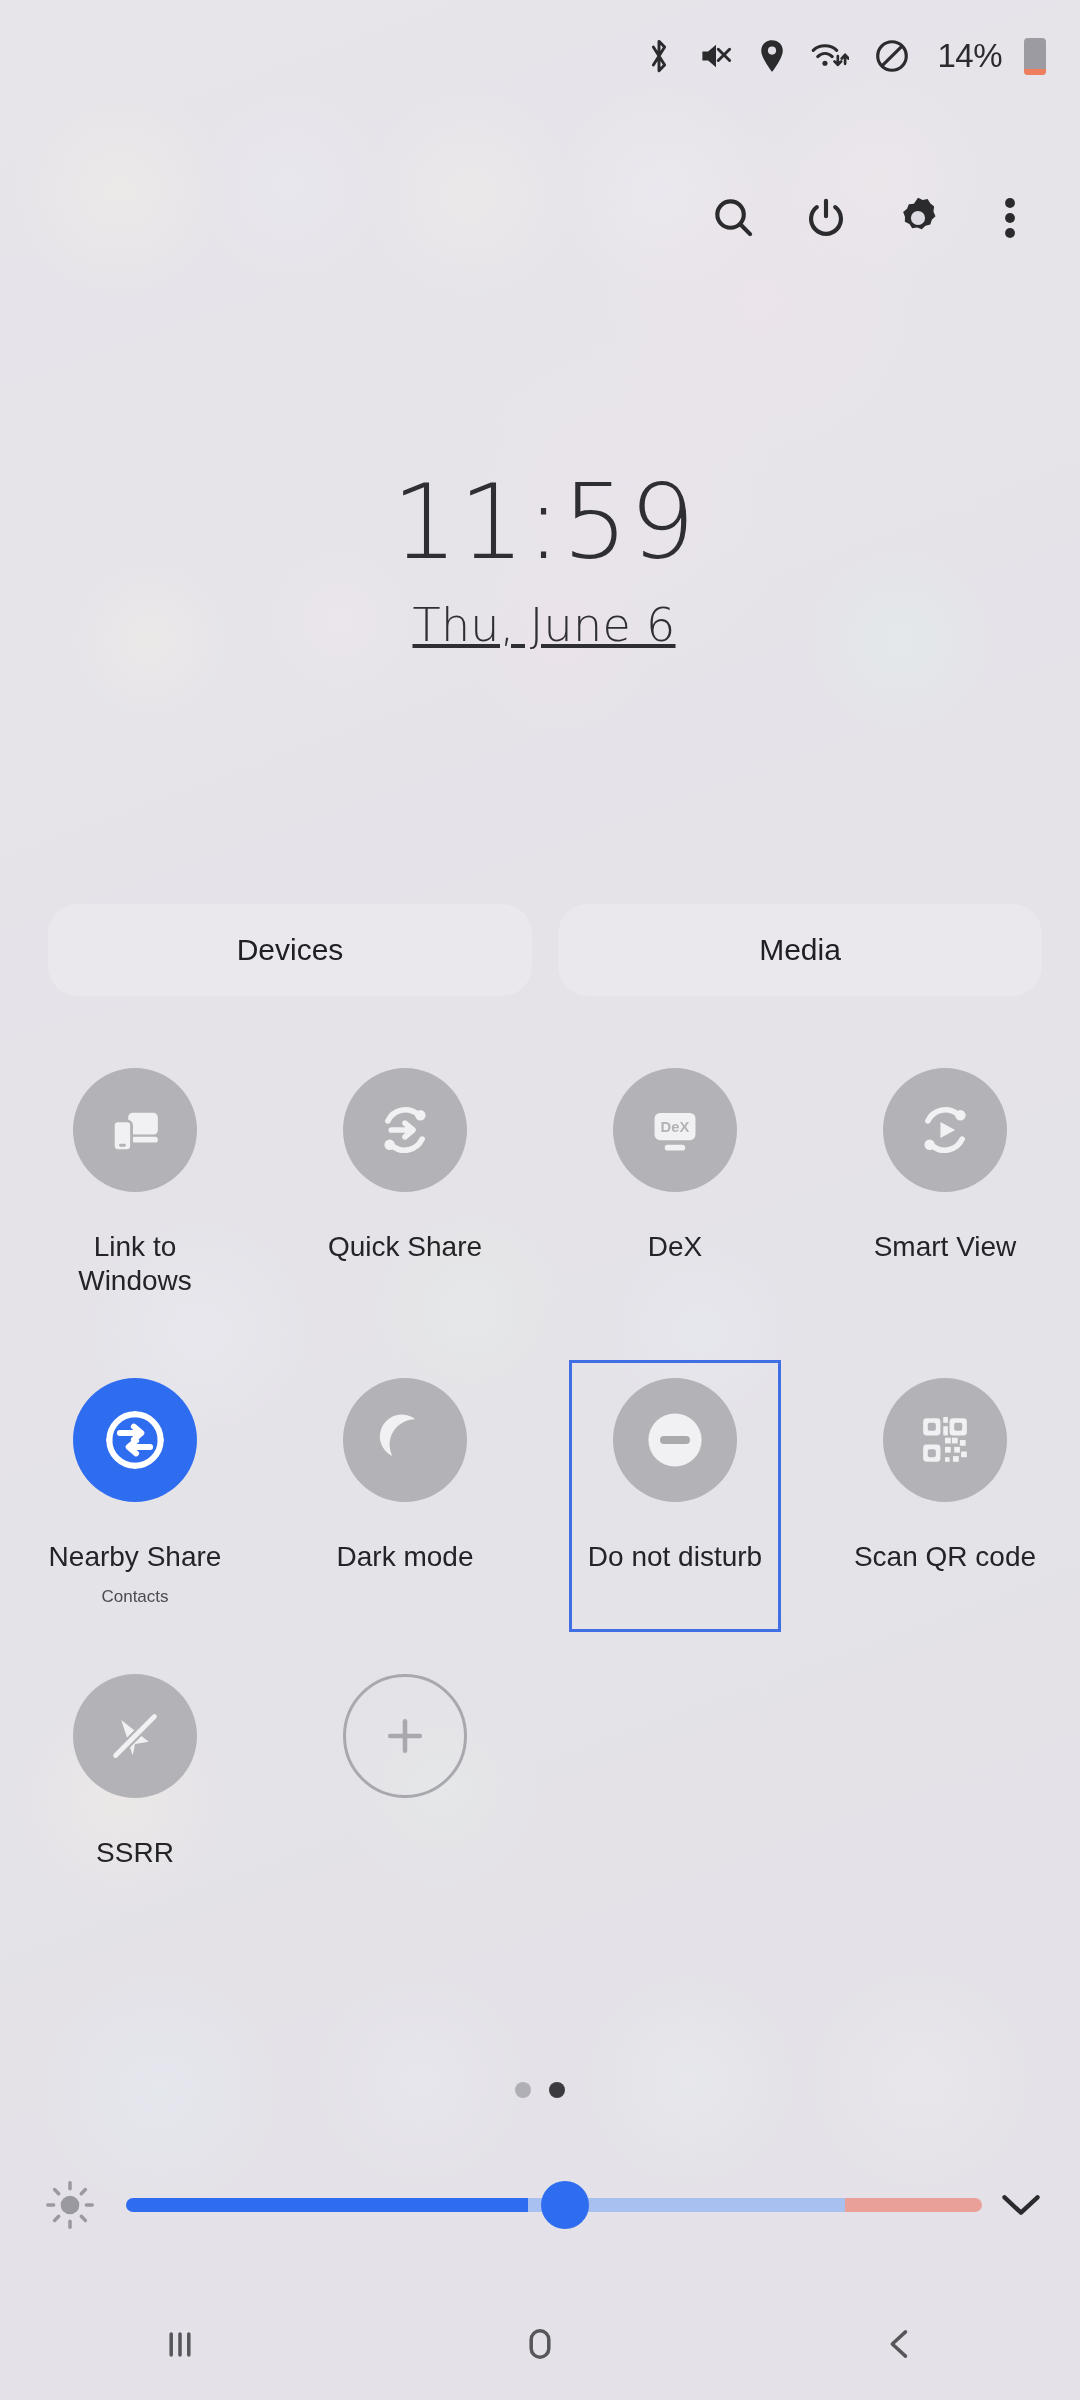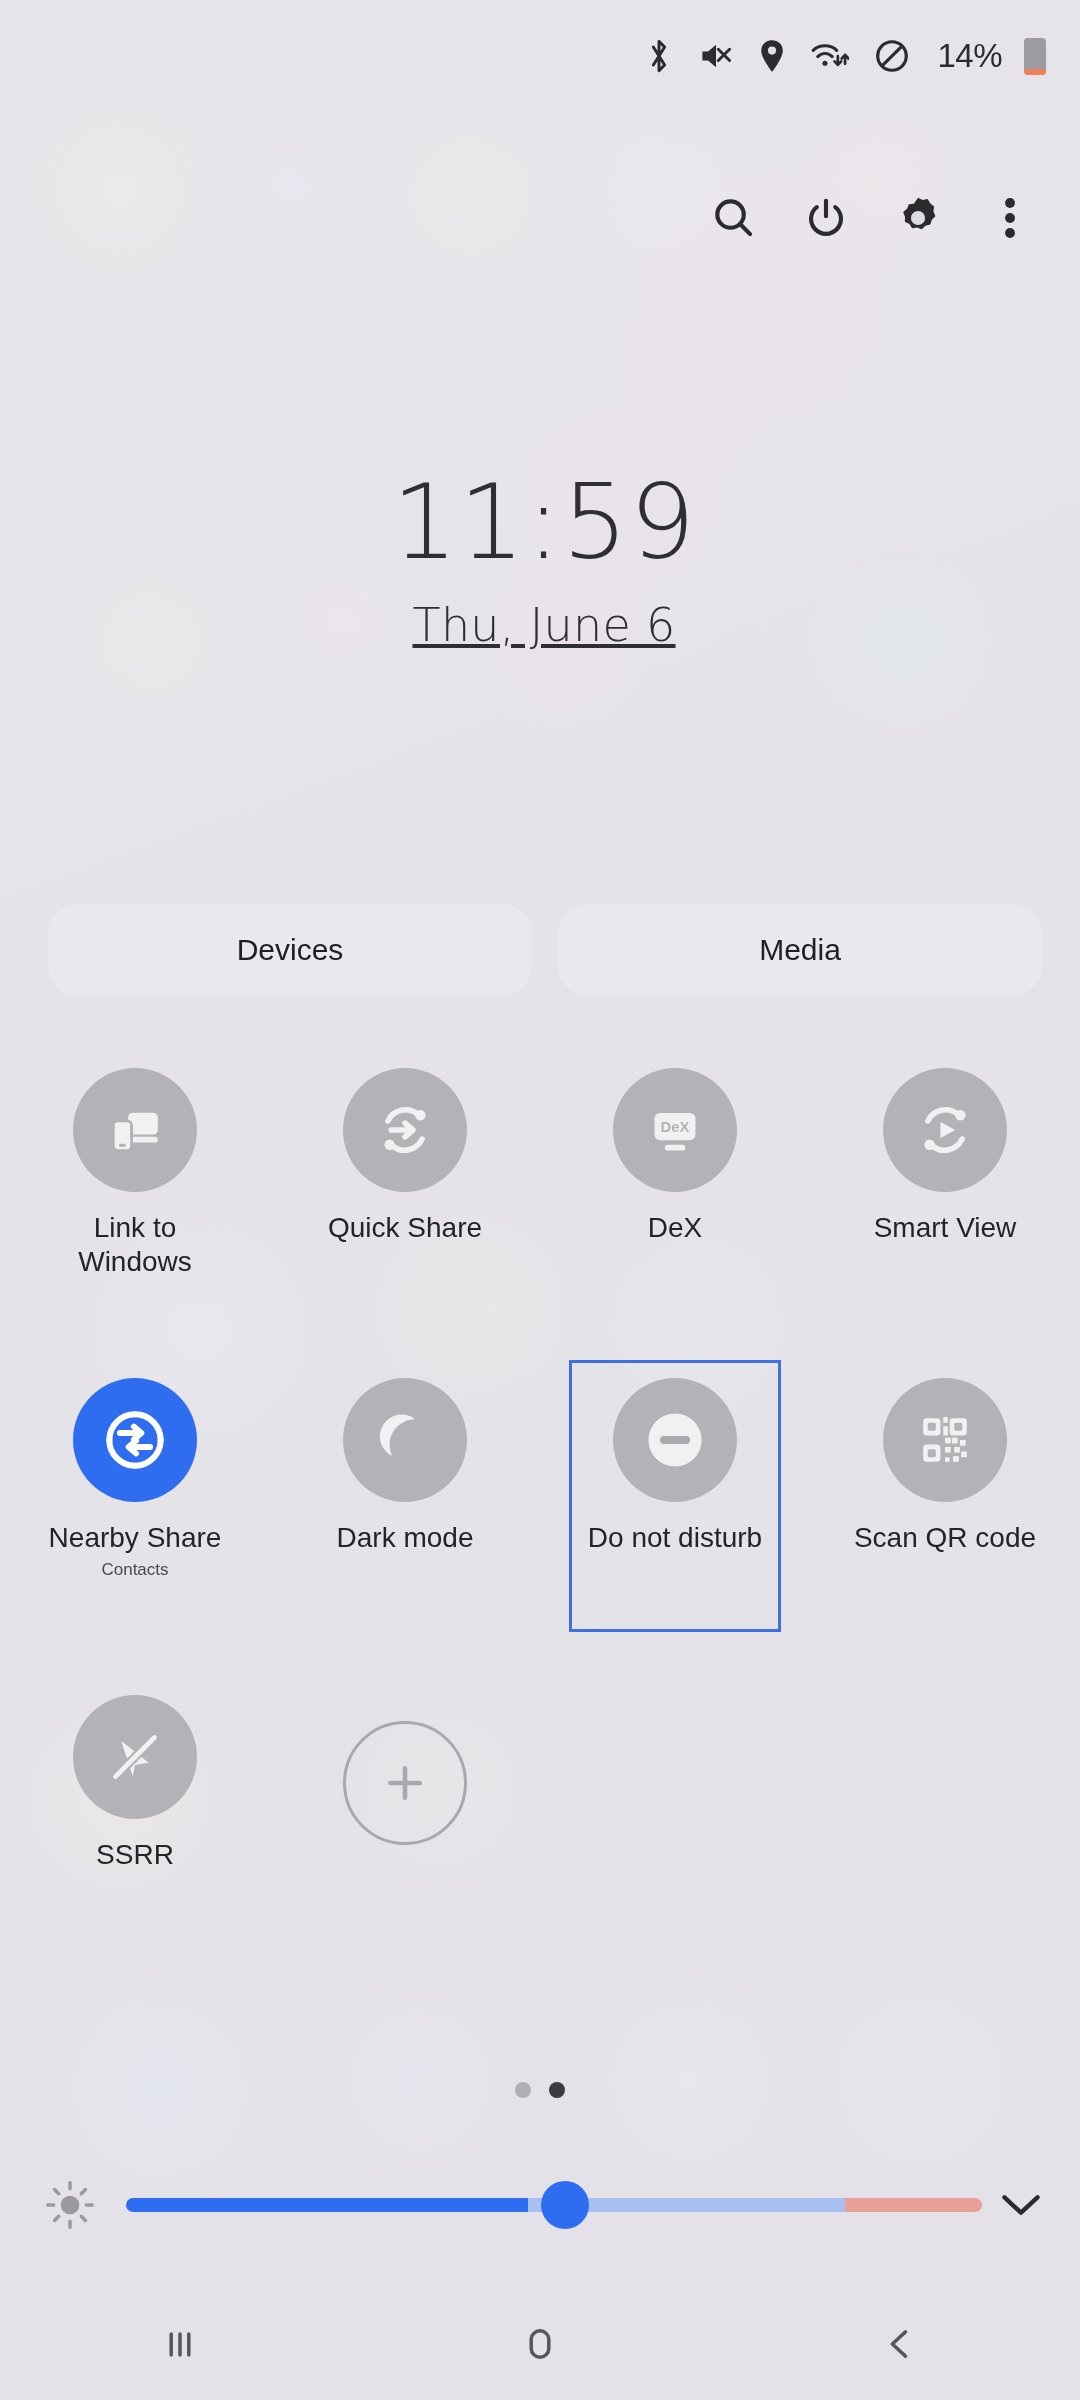--- a/index.html
+++ b/index.html
@@ -84,33 +84,33 @@
     background:rgba(255,255,255,.20);
     display:flex; align-items:center; justify-content:center;
     font-size:30px; color:#202024; font-weight:400;
   }
 
   
   .tiles { position:absolute; top:1046px; left:0; right:0; }
   .trow { display:flex; }
   .tile {
     width:25%; display:flex; flex-direction:column; align-items:center;
-    padding-top:22px; position:relative;
+    padding-top:22px; position:relative;gap:8px;
   }
   .tile.row2 { height:296px; }
   .tile.row1 { height:310px; }
-  .tile.row3 { height:240px;justify-content:center; }
+  .tile.row3 { height:240px; }
   .circ {
     width:124px; height:124px; border-radius:50%;
     background:#b3b2b6; display:flex; align-items:center; justify-content:center;
   }
   .circ.on { background:#2f6df0; }
   .circ.add { background:transparent; border:3px solid #a9a8ae; }
   .tlabel {
-    margin-top:19px; font-size:28px; line-height:34px; color:#242428;
+    margin-top:30px; font-size:28px; line-height:34px; color:#242428;
     text-align:center; max-width:190px; font-weight:400;
   }
   .tsub { margin-top:5px; font-size:17px; color:#4a4a50; text-align:center; }
   .selbox {
     position:absolute; left:50%; transform:translateX(-50%);
     top:4px; width:212px; height:272px;
     border:3px solid #3f6fe3; box-sizing:border-box; pointer-events:none;
   }
 
   

